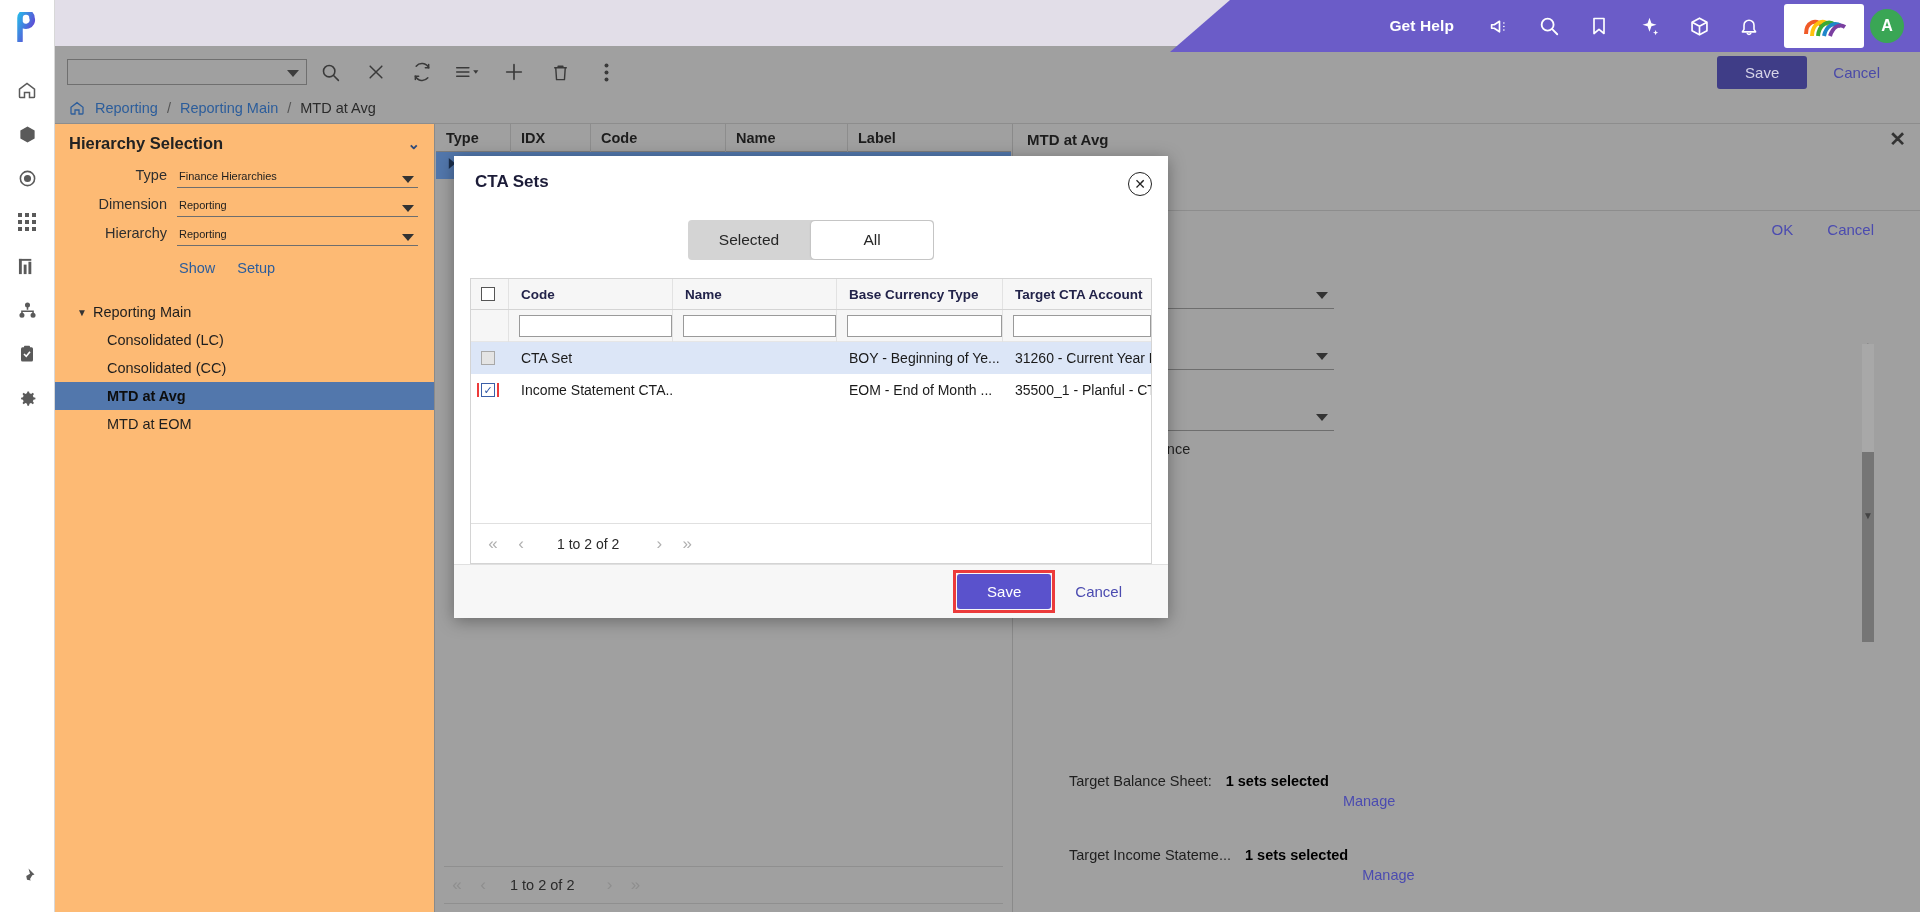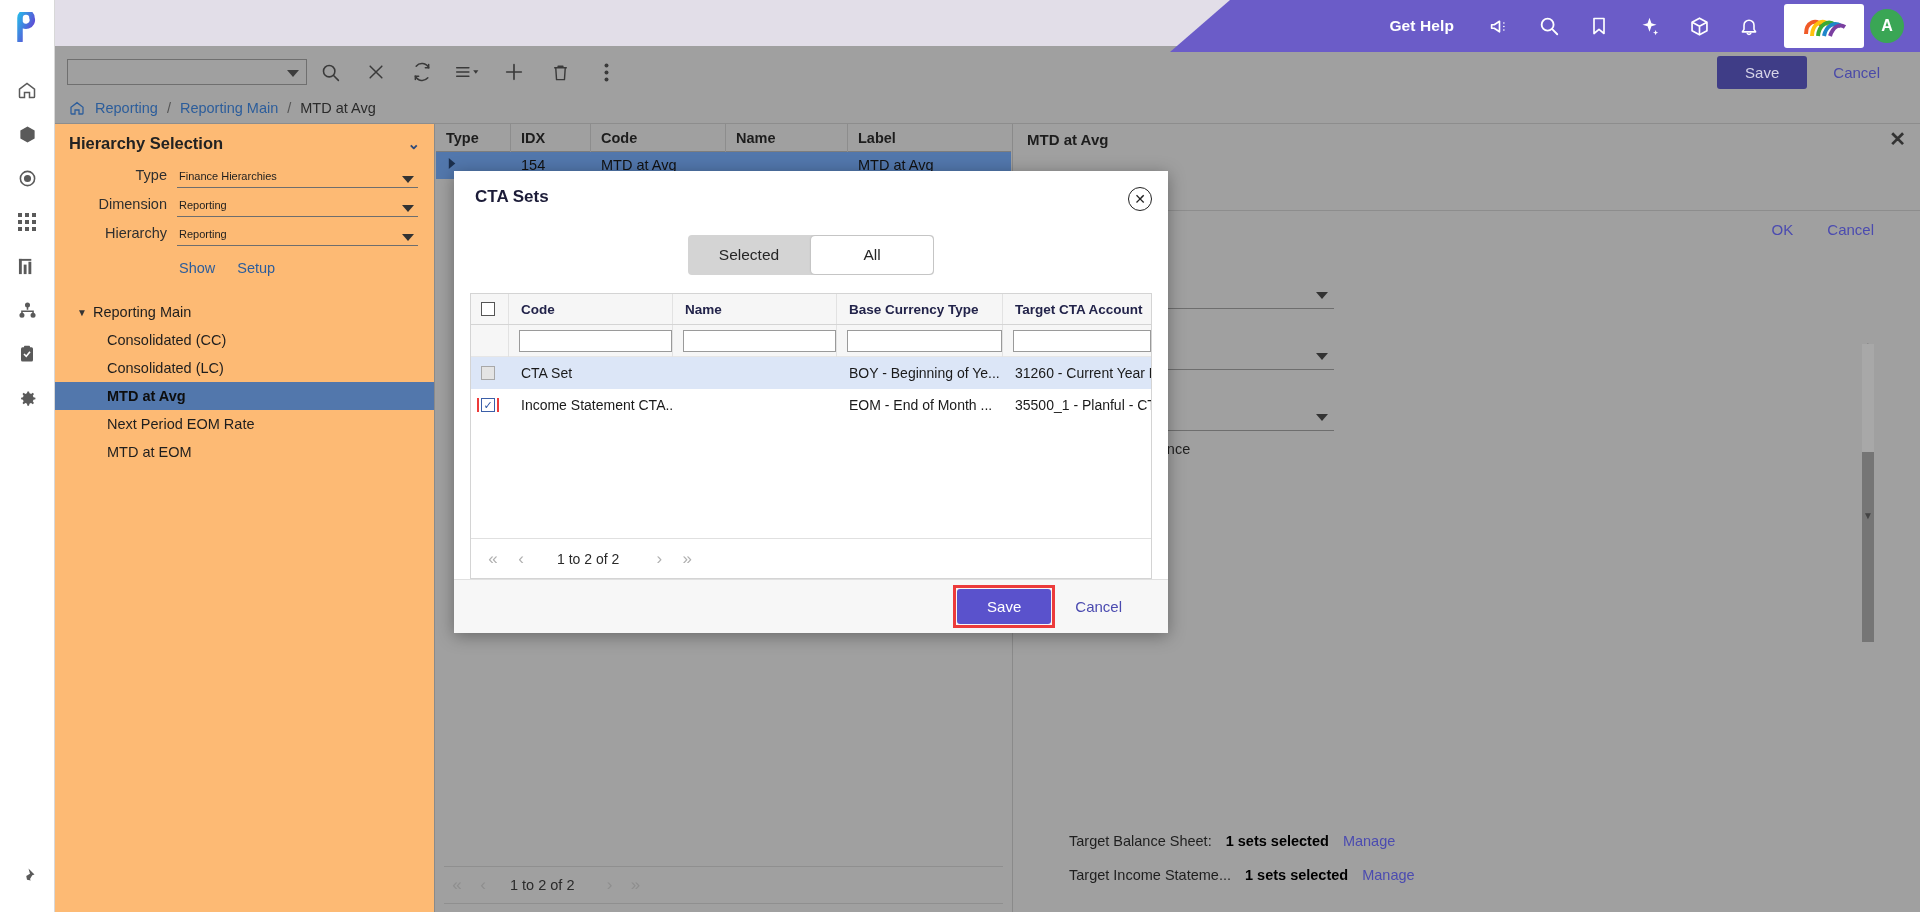--- a/index.html
+++ b/index.html
@@ -190,23 +190,23 @@
   }
   .rcheckline { font-size: 14.5px; color: #1f1f1f; padding: 10px 0 0 56px; }
   .rp-scroll {
     position: absolute; right: 46px; top: 96px; width: 12px; bottom: 40px; background: #a8a8a8;
   }
   .rp-scroll .thumb { position: absolute; left: 0; top: 108px; width: 12px; height: 190px; background: #757575; }
   .rp-arrow { position: absolute; right: 46px; width: 12px; text-align: center; color: #444; font-size: 10px; cursor: pointer; }
   .rp-foot { position: absolute; left: 0; right: 0; bottom: 0; padding-bottom: 20px; }
   .rsel { display: flex; align-items: center; gap: 14px; padding: 9px 0 9px 56px; font-size: 14.5px; color: #1f1f1f; }
   .rsel .val { font-weight: bold; color: #000000; }
-  .rsel a { color: #4b4bb0; text-decoration: none; cursor: pointer; }
+  .rsel a { color: #4b4bb0; text-decoration: none; cursor: pointer; margin-top: 40px; }
   .modal {
-    position: absolute; left: 454px; top: 171px; width: 714px; height: 462px;
+    position: absolute; left: 454px; top: 156px; width: 714px; height: 462px;
     background: #fff; box-shadow: 0 3px 16px rgba(0,0,0,.35); z-index: 60;
     display: flex; flex-direction: column;
   }
   .m-head { position: relative; height: 60px; }
   .m-title { position: absolute; left: 21px; top: 16px; font-size: 17px; font-weight: bold; color: #1c1c38; }
   .m-close {
     position: absolute; right: 16px; top: 16px; width: 24px; height: 24px;
     border: 1.6px solid #222; border-radius: 50%; color: #222;
     display: flex; align-items: center; justify-content: center; font-size: 14px; cursor: pointer;
   }
@@ -482,30 +482,27 @@
       <a>Show</a>
       <a>Setup</a>
     </div>
 
     <div class="tree">
       <div class="tnode">
         <span class="tw">▼</span>
         <span>Reporting Main</span>
       </div>
       <div class="tnode tchild">
+        <span>Consolidated (LC)</span>
+      </div>
+      <div class="tnode tchild">
         <span>Consolidated (CC)</span>
-      </div>
-      <div class="tnode tchild">
-        <span>Consolidated (LC)</span>
       </div>
       <div class="tnode tchild sel">
         <span>MTD at Avg</span>
-      </div>
-      <div class="tnode tchild">
-        <span>Next Period EOM Rate</span>
       </div>
       <div class="tnode tchild">
         <span>MTD at EOM</span>
       </div>
     </div>
   </div>
 
   <div class="grid">
     <div class="grid-head">
       <div class="gh c1">Type</div>

